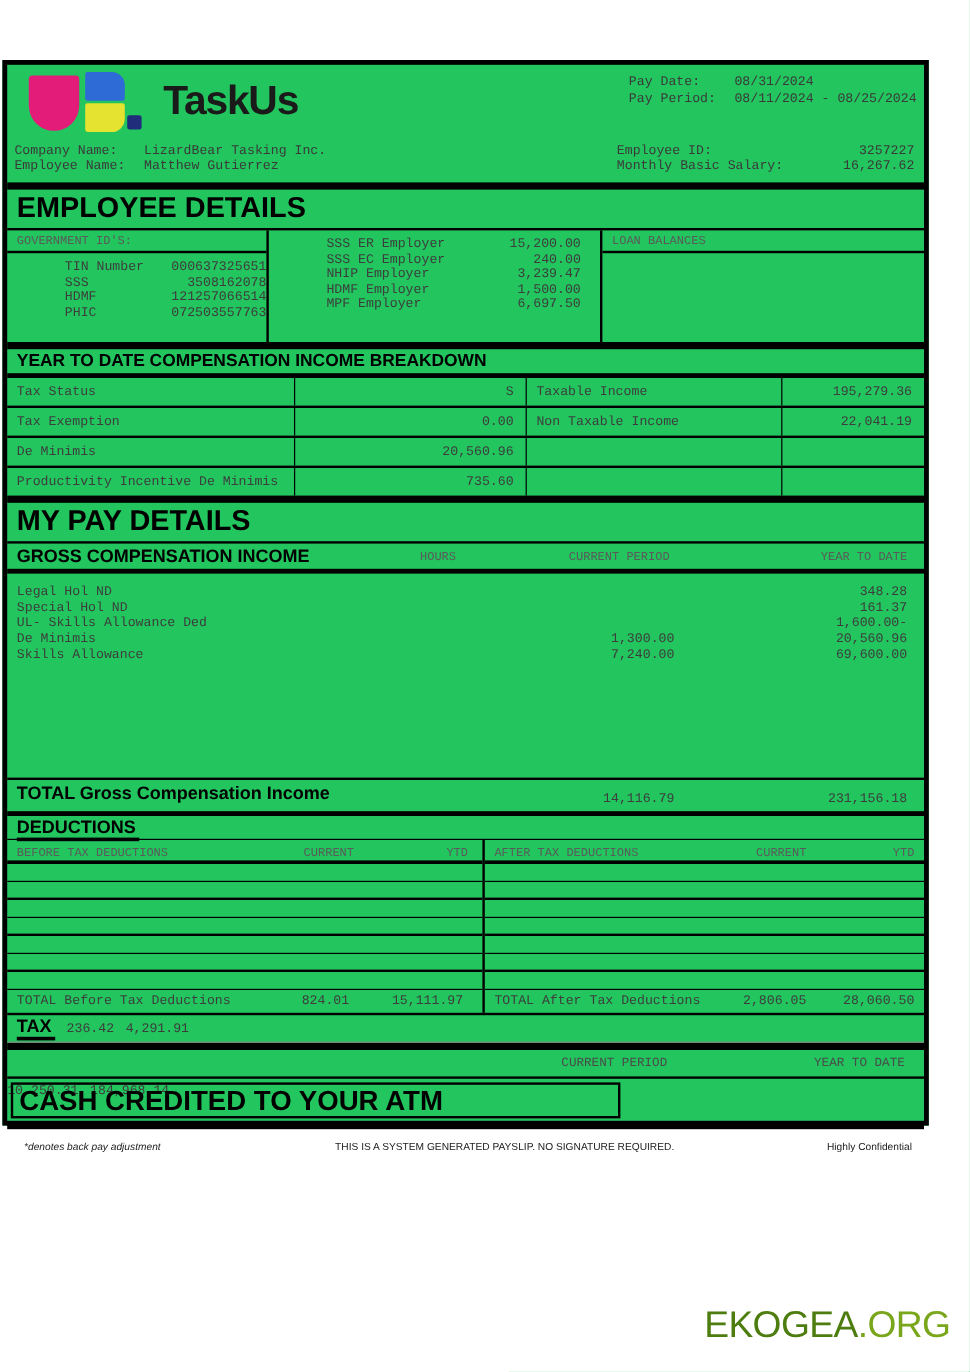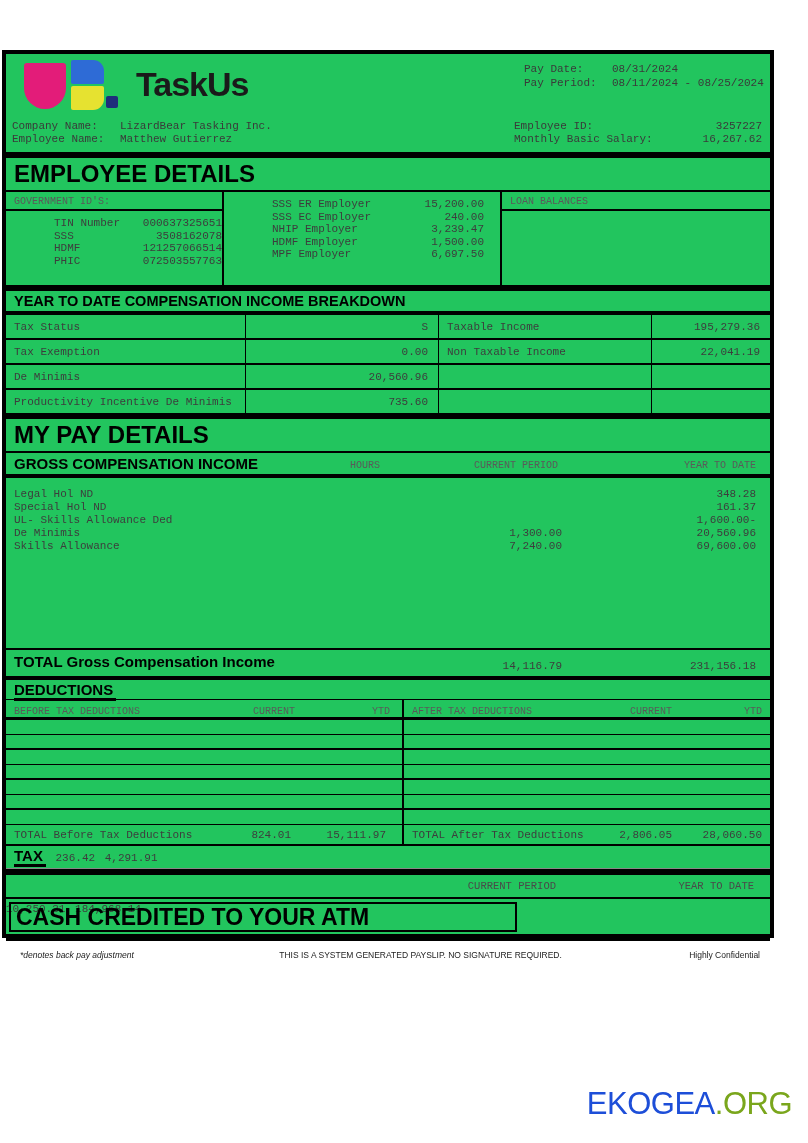--- a/index.html
+++ b/index.html
@@ -102,21 +102,21 @@
 
   
   .footer { display:flex; padding-top:9px; font-family:"Liberation Sans",sans-serif; font-size:8.5px; color:#222; }
   .fn-left { width:30%; padding-left:14px; font-style:italic; }
   .fn-center { flex:1; text-align:center; }
   .fn-right { width:22%; text-align:right; padding-right:10px; }
 
   
   .watermark { position:absolute; right:16px; top:1086px; font-family:"Liberation Sans",sans-serif;
                font-size:31px; letter-spacing:-0.5px; white-space:nowrap; }
-  .wm-dark { color:#1d4ed8; } .wm-green { color:#7aa61c; }
+  .wm-dark { color:#4d7c0f; } .wm-green { color:#7aa61c; }
 </style>
 </head>
 <body>
 
 <div class="page">
   <div class="doc">
 
     <div class="hdr">
       <div class="logo">
         <div class="logo-marks">

